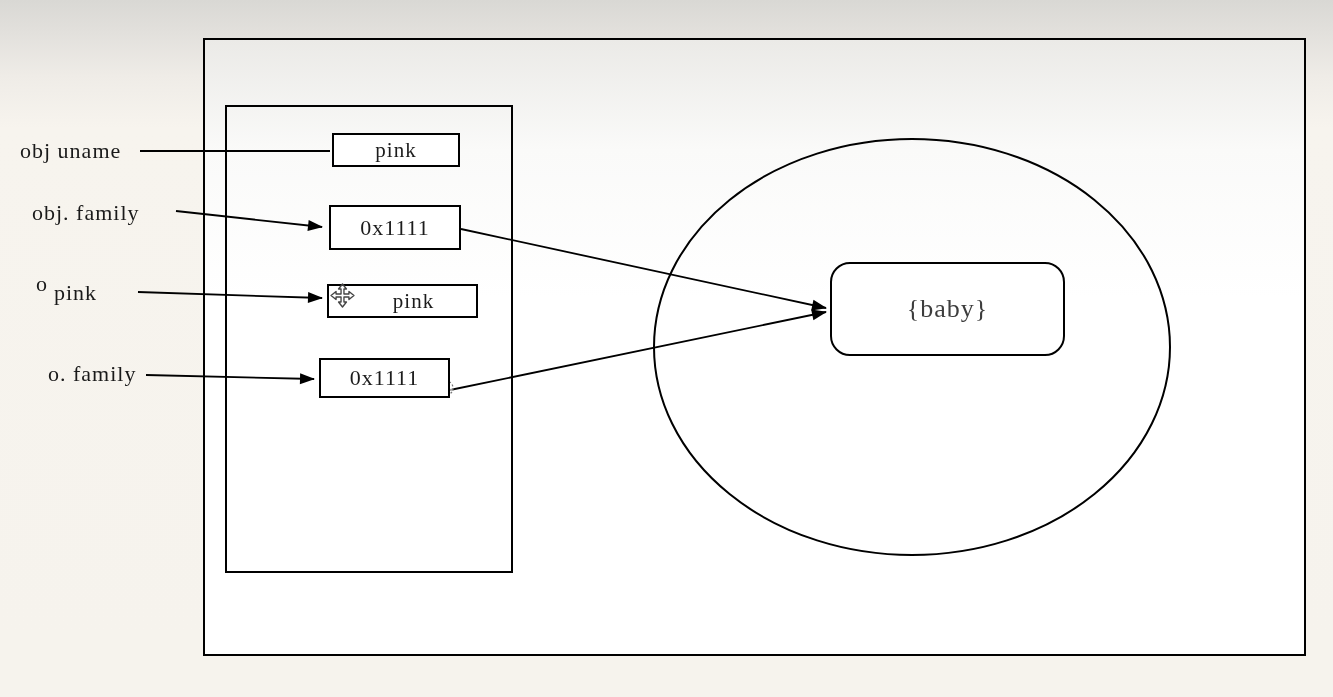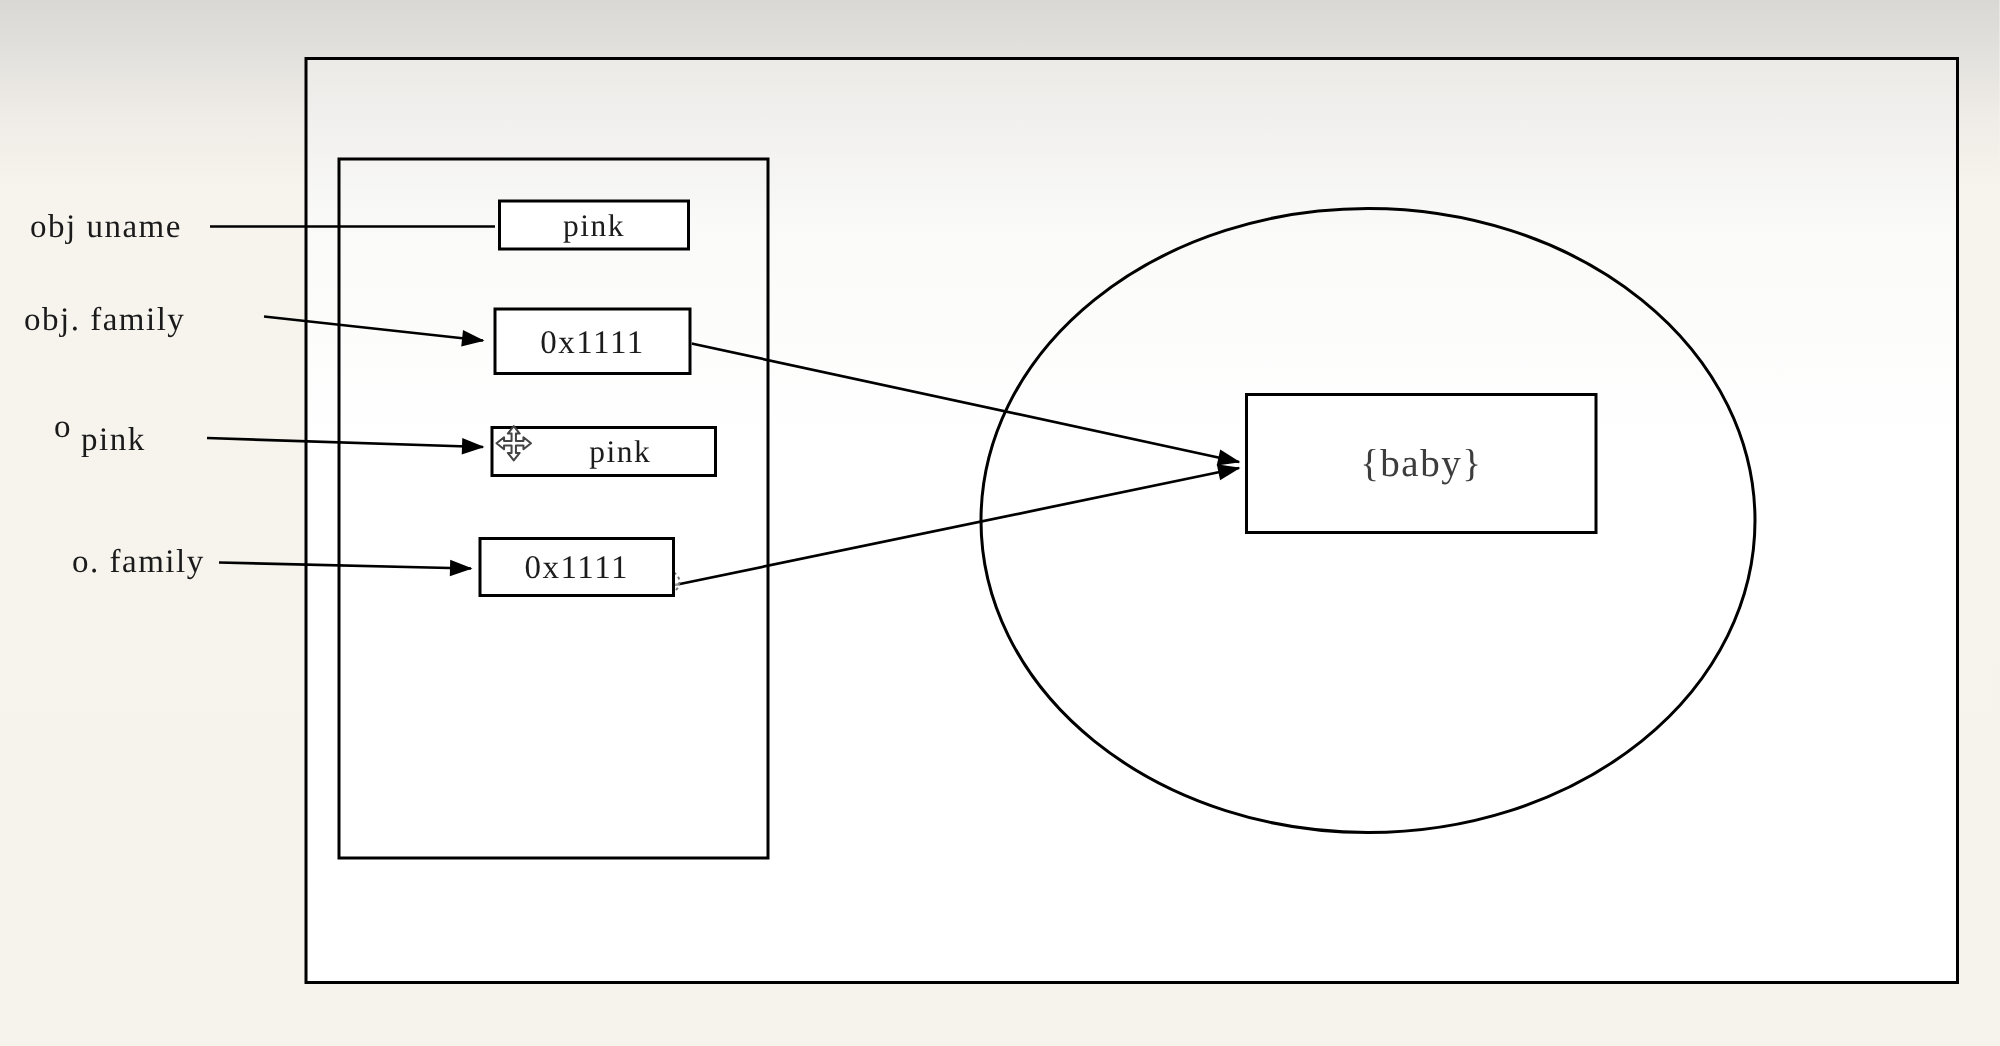--- a/index.html
+++ b/index.html
@@ -25,28 +25,28 @@
     position:absolute;border:2px solid #000;background:#fff;
     display:flex;align-items:center;justify-content:center;
     font-size:21px;color:#1c1c1c;letter-spacing:1px;white-space:nowrap;
   }
   .box-pink-1{left:332px;top:133px;width:124px;height:30px;}
   .box-addr-1{left:329px;top:205px;width:128px;height:41px;font-size:22px;}
   .box-pink-2{left:327px;top:284px;width:125px;height:30px;padding-left:22px;}
   .box-addr-2{left:319px;top:358px;width:127px;height:36px;font-size:22px;}
   .box-baby{
     left:830px;top:262px;width:231px;height:90px;
-    font-size:26px;color:#3d3d3d;letter-spacing:1px;
+    font-size:26px;color:#3d3d3d;letter-spacing:1px;border-radius:20px;
   }
   .lbl{
     position:absolute;font-size:22px;color:#1a1a1a;letter-spacing:1px;
     white-space:nowrap;line-height:26px;
   }
   .lbl-1{left:20px;top:138px;}
-  .lbl-2{left:16px;top:200px;}
+  .lbl-2{left:32px;top:200px;}
   .lbl-3{left:36px;top:280px;}
   .lbl-4{left:48px;top:361px;}
   .sup{position:relative;top:-9px;margin-right:6px;}
   .overlay{position:absolute;left:0;top:0;width:1333px;height:697px;pointer-events:none;}
   .move-icon{
     position:absolute;left:330px;top:283px;width:25px;height:25px;
   }
 </style>
 </head>
 <body>

